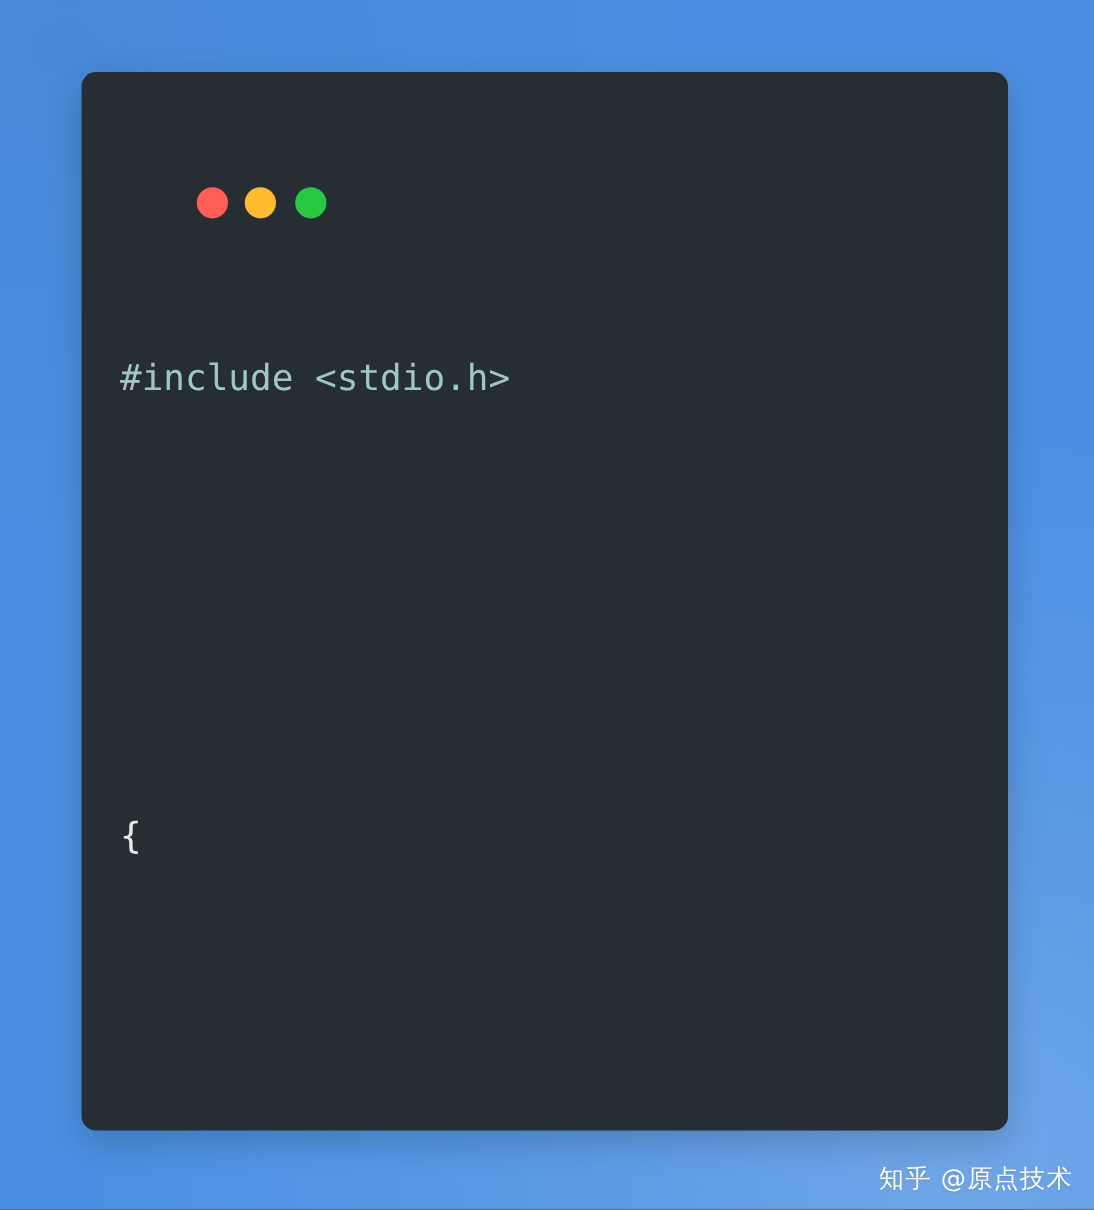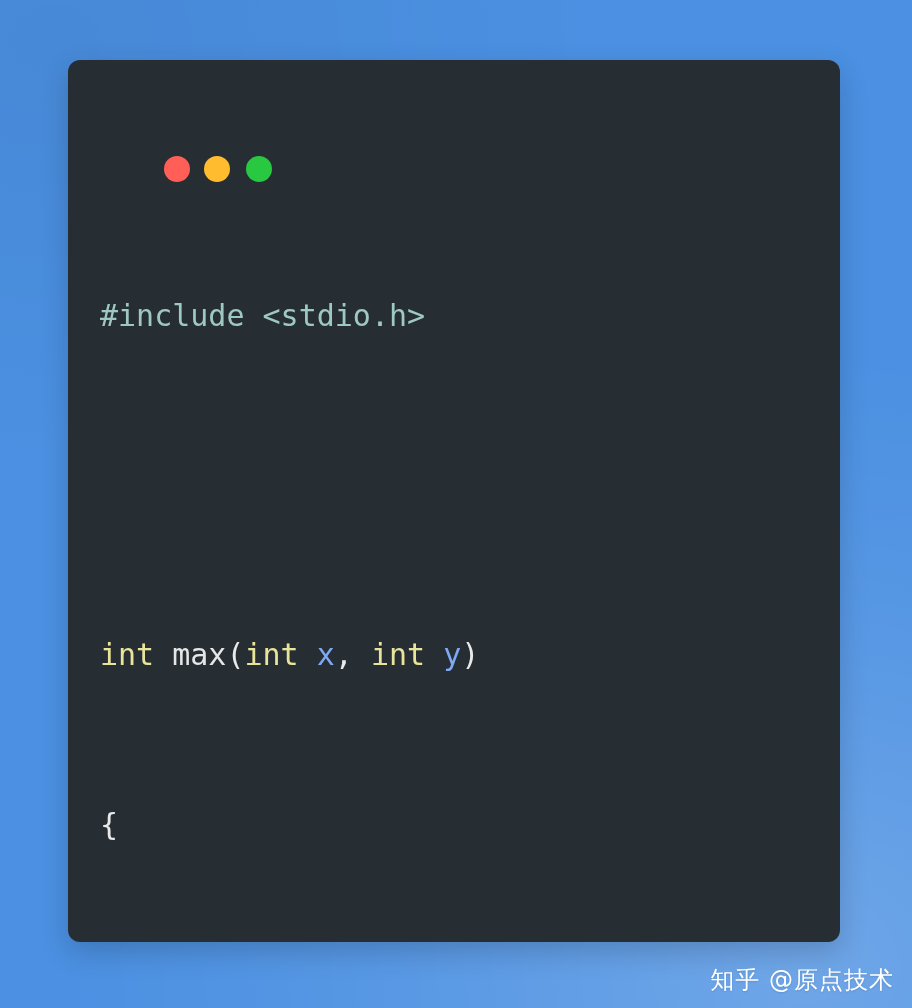--- a/index.html
+++ b/index.html
@@ -79,21 +79,21 @@
   .t-fn    { color: #e6e6e6; }  
   .t-var   { color: #7fa8f5; }  
   .t-punct { color: #e9e9e9; }  
 
   #watermark {
     position: absolute;
     right: 18px;
     bottom: 12px;
     color: #ffffff;
     font-family: "DejaVu Sans", sans-serif;
-    font-size: 24px;
+    font-size: 21px;
     letter-spacing: 1px;
     text-shadow: 0 1px 2px rgba(0,0,0,0.12);
     white-space: pre;
   }
 </style>
 </head>
 <body>
 
 <div id="bg-sheen"></div>
 
@@ -104,21 +104,20 @@
     <div class="dot" id="dot-minimize"></div>
     <div class="dot" id="dot-zoom"></div>
   </div>
 
   <div id="code-area">
 
     <div class="line"><span class="t-pre">#include &lt;stdio.h&gt;</span></div>
 
     <div class="line blank"></div>
 
-    <div class="line"><span class="t-type">int</span><span class="t-punct"> </span><span class="t-fn">max</span><span class="t-punct">(</span><span class="t-type">int</span><span class="t-punct"> </span><span class="t-var">x</span><span class="t-punct">, </span><span class="t-type">int</span><span class="t-punct"> </span><span class="t-var">y</span><span class="t-punct">)</span></div>
 
     <div class="line"><span class="t-punct">{</span></div>
 
     
 
     
 
     
 
     

